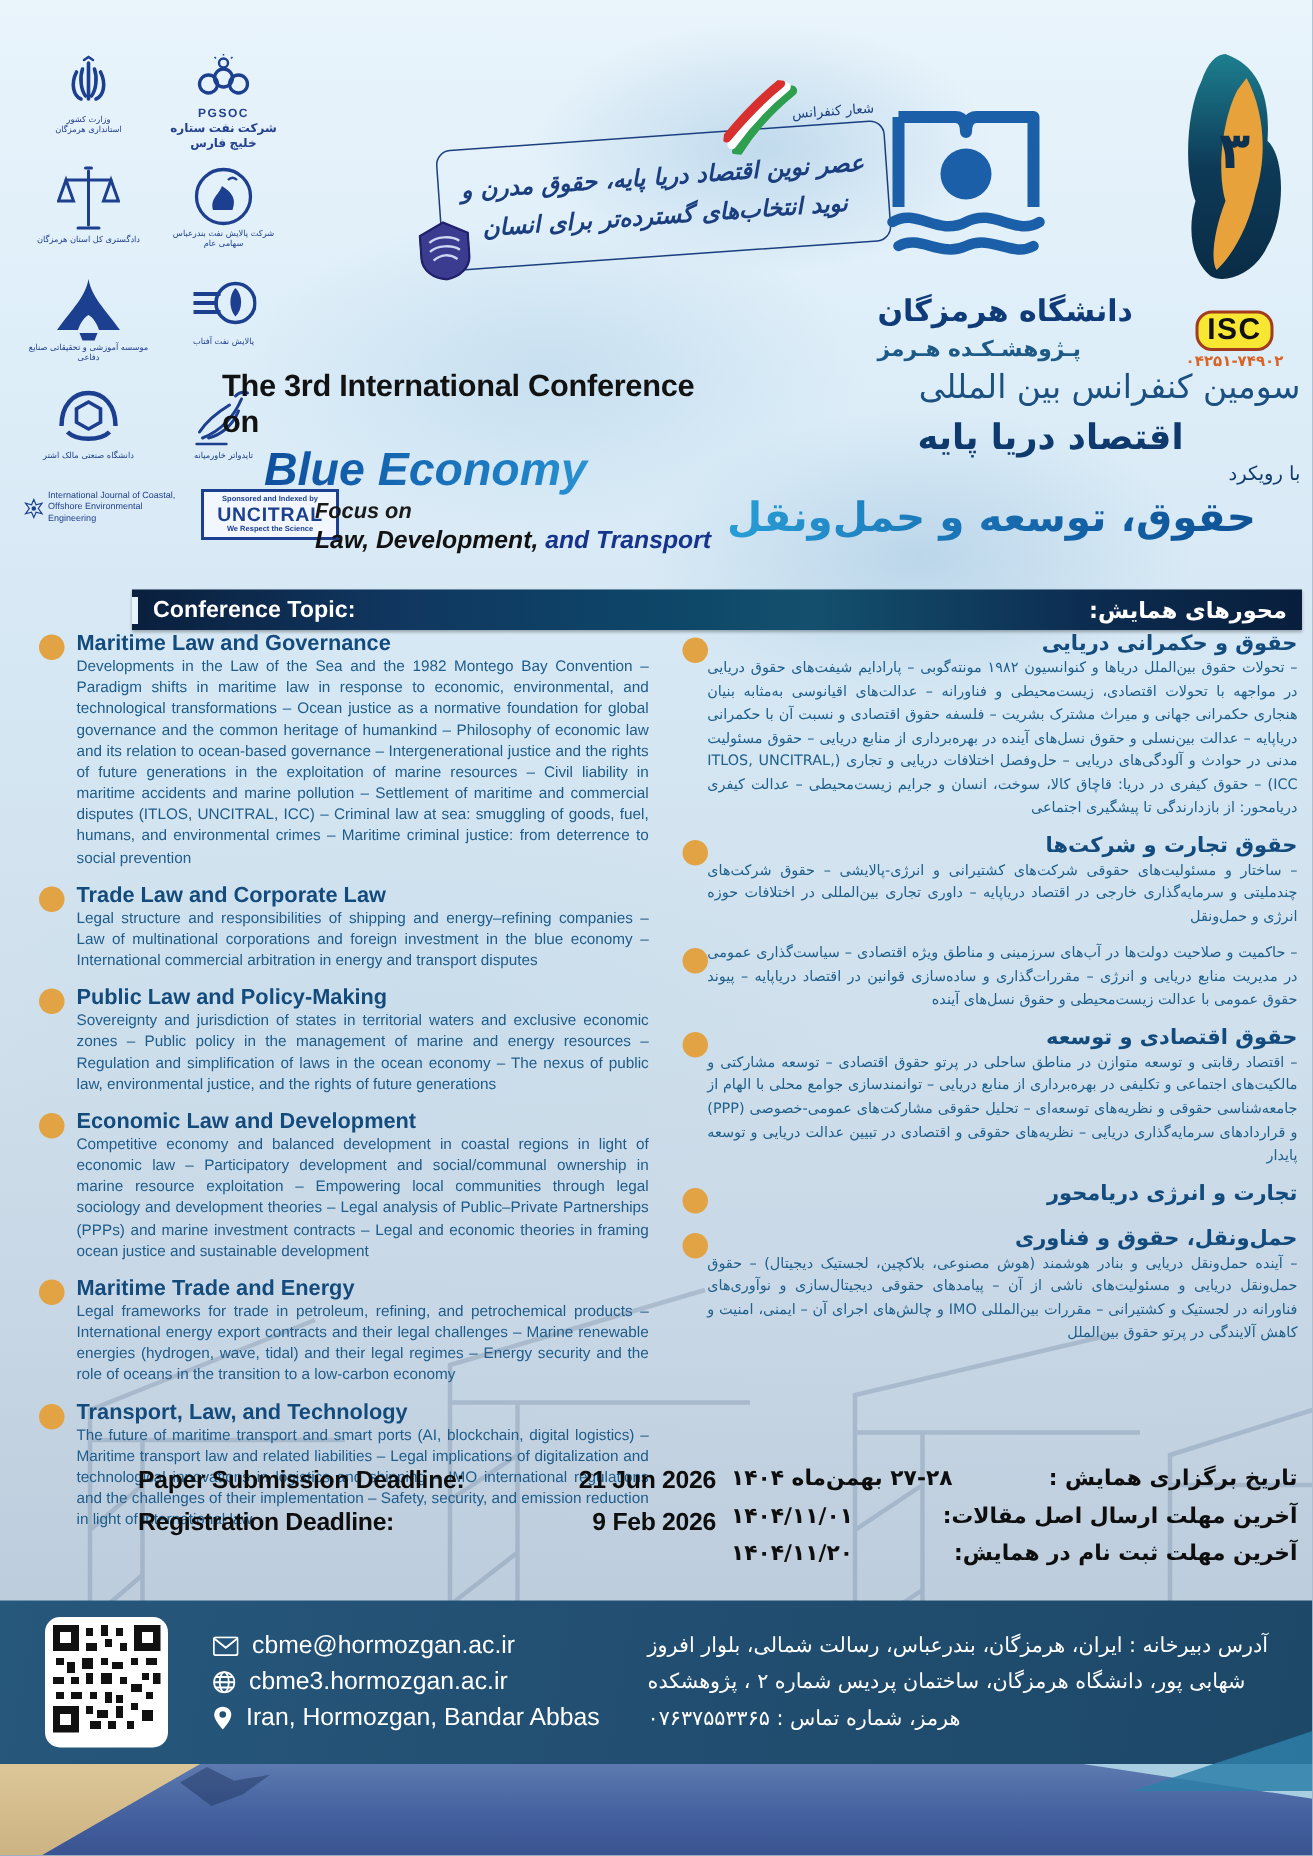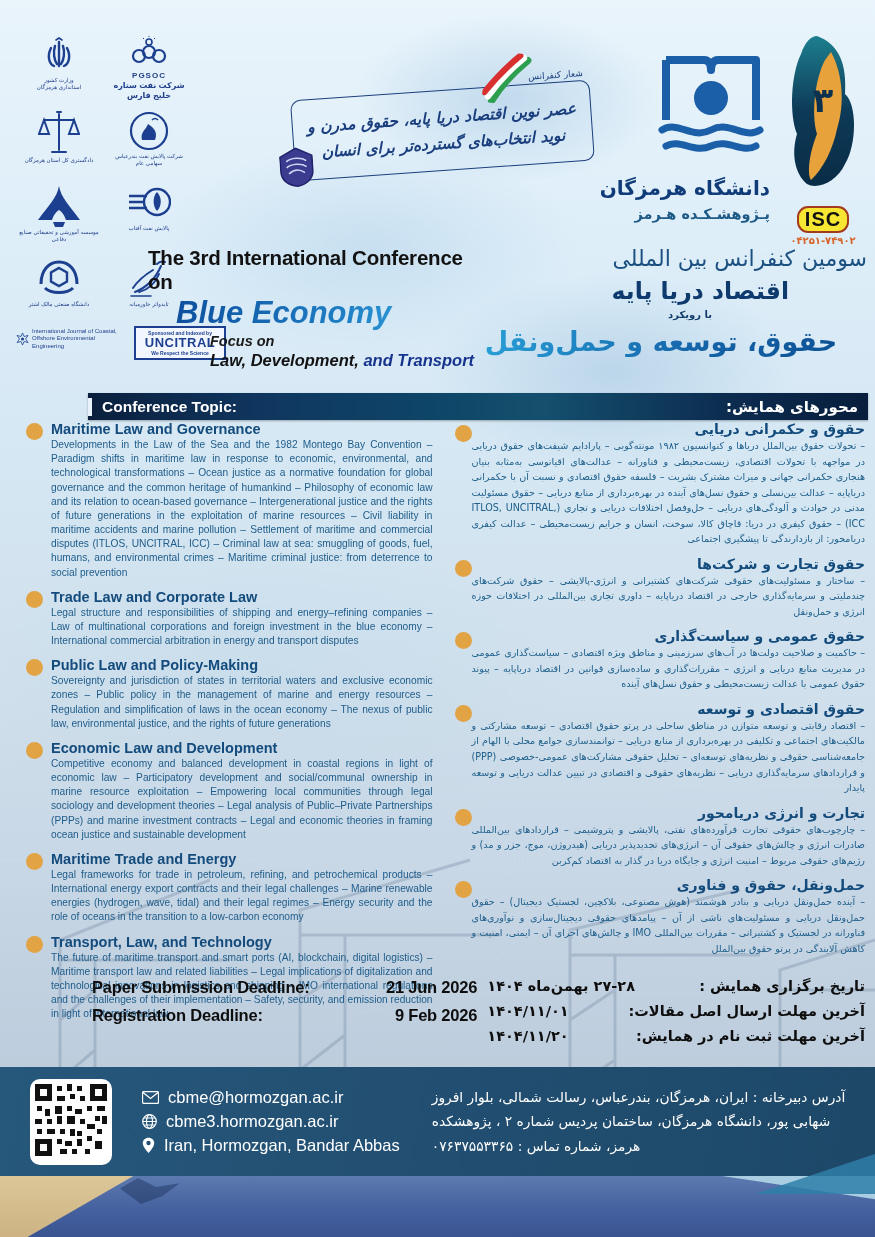--- a/index.html
+++ b/index.html
@@ -31,38 +31,38 @@
   .journal-text{font-size:6px;line-height:1.2;color:#23418d;text-align:left;}
   .civilica-badge{border:2px solid #1c3f8f;background:#f2f7ff;color:#1c3f8f;padding:2px 5px;text-align:center;width:78px;}
   .civ-top,.civ-bot{font-size:5px;font-weight:bold;line-height:1.2;}
   .civ-name{font-size:13px;font-weight:bold;letter-spacing:.5px;line-height:1.1;}
   .slogan-wrap{position:absolute;left:292px;top:78px;width:300px;z-index:2;transform:rotate(-4deg);}
   .slogan-label{font-size:9px;color:#1b3f7e;text-align:right;margin:0 6px 2px 0;}
   .slogan-box{border:1.5px solid #1b3f7e;border-radius:10px;padding:14px 12px 12px;position:relative;}
   .slogan-text{font-size:15.5px;font-weight:bold;font-style:italic;color:#1b3f7e;text-align:center;line-height:1.7;}
   .slogan-emblem{position:absolute;left:-16px;top:46px;}
   .slogan-flag{position:absolute;right:58px;top:-34px;transform:rotate(10deg);}
-  .uoh{position:absolute;left:585px;top:46px;width:185px;z-index:2;text-align:right;}
+  .uoh{position:absolute;left:585px;top:64px;width:185px;z-index:2;text-align:left;}
   .uoh-name{font-size:20px;font-weight:bold;color:#0f3c78;margin-top:8px;}
   .uoh-inst{font-size:14.5px;font-weight:bold;color:#1d5a86;margin-top:6px;}
   .h3-graphic{position:absolute;left:780px;top:34px;z-index:2;text-align:center;width:86px;}
   .isc-box{display:inline-block;background:#f7e733;border:2.5px solid #a33b1f;border-radius:11px;padding:0 6px;margin-top:8px;}
   .isc-text{font-size:20px;font-weight:bold;color:#111;letter-spacing:1px;}
   .isc-code{font-size:10px;font-weight:bold;color:#d86427;margin-top:2px;}
   .title-en{position:absolute;left:148px;top:246px;width:330px;z-index:2;}
   .ten1{font-size:20.5px;font-weight:bold;color:#121212;letter-spacing:-.2px;}
   .ten2{font-size:31px;font-weight:bold;font-style:italic;margin:1px 0 0 28px;
         background:linear-gradient(90deg,#0e4f9e,#1e7ec4 55%,#3fb5e8);-webkit-background-clip:text;background-clip:text;color:transparent;}
   .ten3{font-size:14.5px;font-style:italic;font-weight:bold;color:#1a1a1a;margin:2px 0 0 62px;}
   .ten4{font-size:16.5px;font-style:italic;font-weight:bold;color:#121212;margin:2px 0 0 62px;}
   .ten4 .navy{color:#16338e;}
   .title-fa{position:absolute;left:455px;top:246px;width:412px;z-index:2;direction:rtl;text-align:right;}
   .tfa1{font-size:22px;color:#1b5080;letter-spacing:0;}
   .tfa2{font-size:23.5px;font-weight:bold;color:#0e3a6e;margin:6px 78px 0 0;display:inline-block;}
-  .tfa3{font-size:10px;font-weight:bold;color:#123c6d;display:block;margin:4px 0 0 0;text-align:center;padding-left:58px;}
+  .tfa3{font-size:13px;font-weight:normal;color:#123c6d;display:block;margin:4px 0 0 0;text-align:right;padding-left:58px;}
   .tfa4{font-size:27px;font-weight:bold;margin-top:6px;text-align:center;
         background:linear-gradient(90deg,#2ba6dc,#1463a8 60%,#0e4f92);-webkit-background-clip:text;background-clip:text;color:transparent;}
   
   .section-bar{position:absolute;left:88px;right:7px;top:393px;height:27px;z-index:2;display:flex;align-items:center;justify-content:space-between;
     background:linear-gradient(90deg,#0a1f3d 0%,#10365f 22%,#0d4668 45%,#14506e 58%,#0c2c50 82%,#081e3c 100%);
     box-shadow:0 1px 2px rgba(0,0,0,.3);}
   .section-bar:before{content:"";position:absolute;left:-81px;top:0;height:100%;width:78px;background:transparent;}
   .sb-en{color:#fff;font-size:15.5px;font-weight:bold;padding-left:10px;border-left:4px solid #e8f2fa;}
   .sb-fa{color:#fff;font-size:15px;font-weight:bold;padding-right:10px;direction:rtl;}
   
@@ -353,36 +353,34 @@
       <div class="topic">
           <span class="bullet"></span>
           <div class="t-text">
             <h3 class="t-title">حقوق تجارت و شرکت‌ها</h3>
             <p class="t-body">– ساختار و مسئولیت‌های حقوقی شرکت‌های کشتیرانی و انرژی-پالایشی – حقوق شرکت‌های چندملیتی و سرمایه‌گذاری خارجی در اقتصاد دریاپایه – داوری تجاری بین‌المللی در اختلافات حوزه انرژی و حمل‌ونقل</p>
           </div>
         </div>
       <div class="topic">
           <span class="bullet"></span>
           <div class="t-text">
-            <h3 class="t-title">حقوق عمومی و سیاست‌گذاری</h3>
             <p class="t-body">– حاکمیت و صلاحیت دولت‌ها در آب‌های سرزمینی و مناطق ویژه اقتصادی – سیاست‌گذاری عمومی در مدیریت منابع دریایی و انرژی – مقررات‌گذاری و ساده‌سازی قوانین در اقتصاد دریاپایه – پیوند حقوق عمومی با عدالت زیست‌محیطی و حقوق نسل‌های آینده</p>
           </div>
         </div>
       <div class="topic">
           <span class="bullet"></span>
           <div class="t-text">
             <h3 class="t-title">حقوق اقتصادی و توسعه</h3>
             <p class="t-body">– اقتصاد رقابتی و توسعه متوازن در مناطق ساحلی در پرتو حقوق اقتصادی – توسعه مشارکتی و مالکیت‌های اجتماعی و تکلیفی در بهره‌برداری از منابع دریایی – توانمندسازی جوامع محلی با الهام از جامعه‌شناسی حقوقی و نظریه‌های توسعه‌ای – تحلیل حقوقی مشارکت‌های عمومی-خصوصی (PPP) و قراردادهای سرمایه‌گذاری دریایی – نظریه‌های حقوقی و اقتصادی در تبیین عدالت دریایی و توسعه پایدار</p>
           </div>
         </div>
       <div class="topic">
           <span class="bullet"></span>
           <div class="t-text">
             <h3 class="t-title">تجارت و انرژی دریامحور</h3>
-            <p class="t-body">– چارچوب‌های حقوقی تجارت فرآورده‌های نفتی، پالایشی و پتروشیمی – قراردادهای بین‌المللی صادرات انرژی و چالش‌های حقوقی آن – انرژی‌های تجدیدپذیر دریایی (هیدروژن، موج، جزر و مد) و رژیم‌های حقوقی مربوط – امنیت انرژی و جایگاه دریا در گذار به اقتصاد کم‌کربن</p>
           </div>
         </div>
       <div class="topic">
           <span class="bullet"></span>
           <div class="t-text">
             <h3 class="t-title">حمل‌ونقل، حقوق و فناوری</h3>
             <p class="t-body">– آینده حمل‌ونقل دریایی و بنادر هوشمند (هوش مصنوعی، بلاکچین، لجستیک دیجیتال) – حقوق حمل‌ونقل دریایی و مسئولیت‌های ناشی از آن – پیامدهای حقوقی دیجیتال‌سازی و نوآوری‌های فناورانه در لجستیک و کشتیرانی – مقررات بین‌المللی IMO و چالش‌های اجرای آن – ایمنی، امنیت و کاهش آلایندگی در پرتو حقوق بین‌الملل</p>
           </div>
         </div>
     </div>

